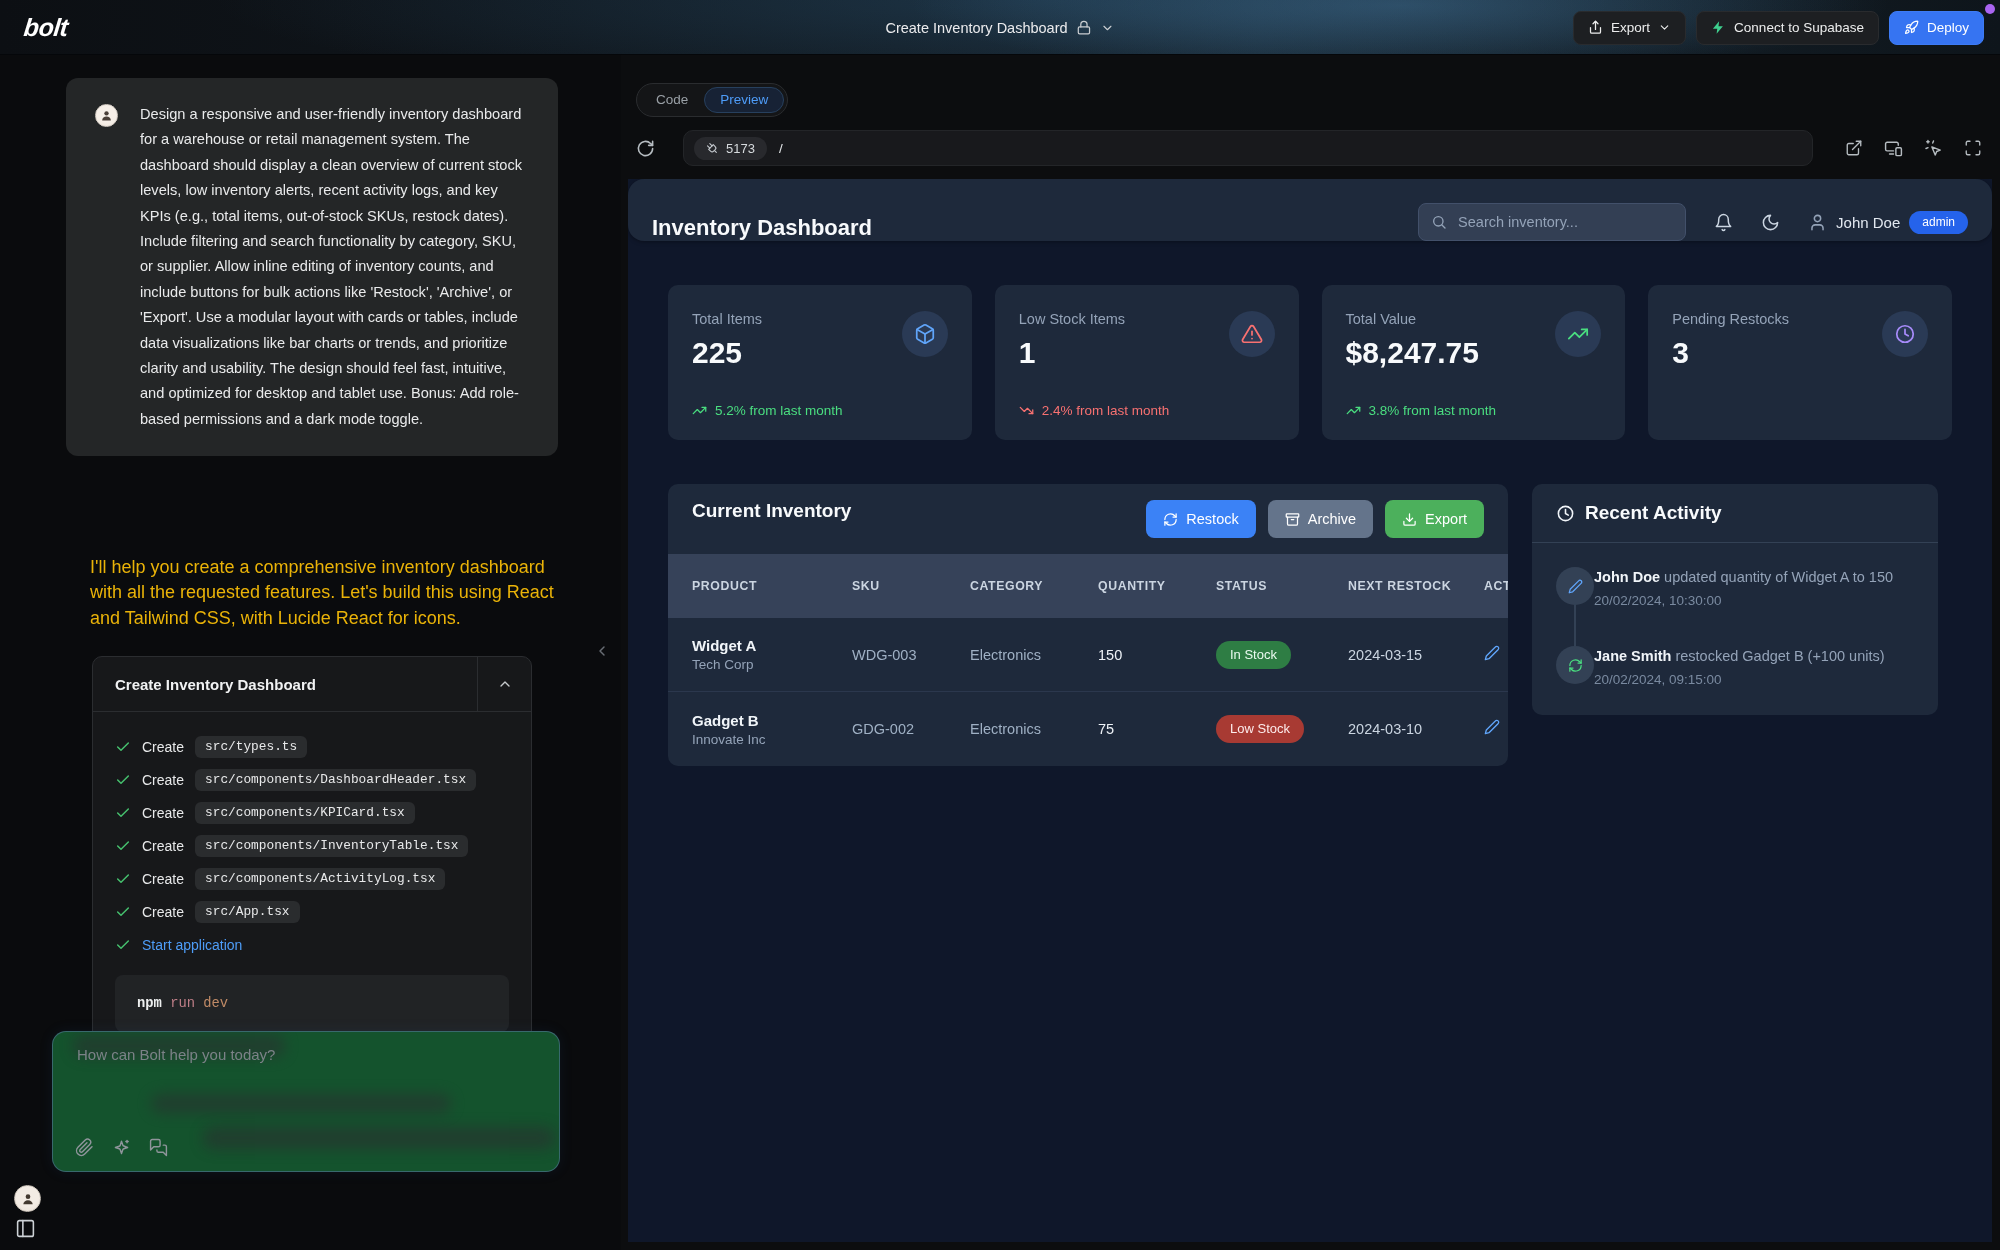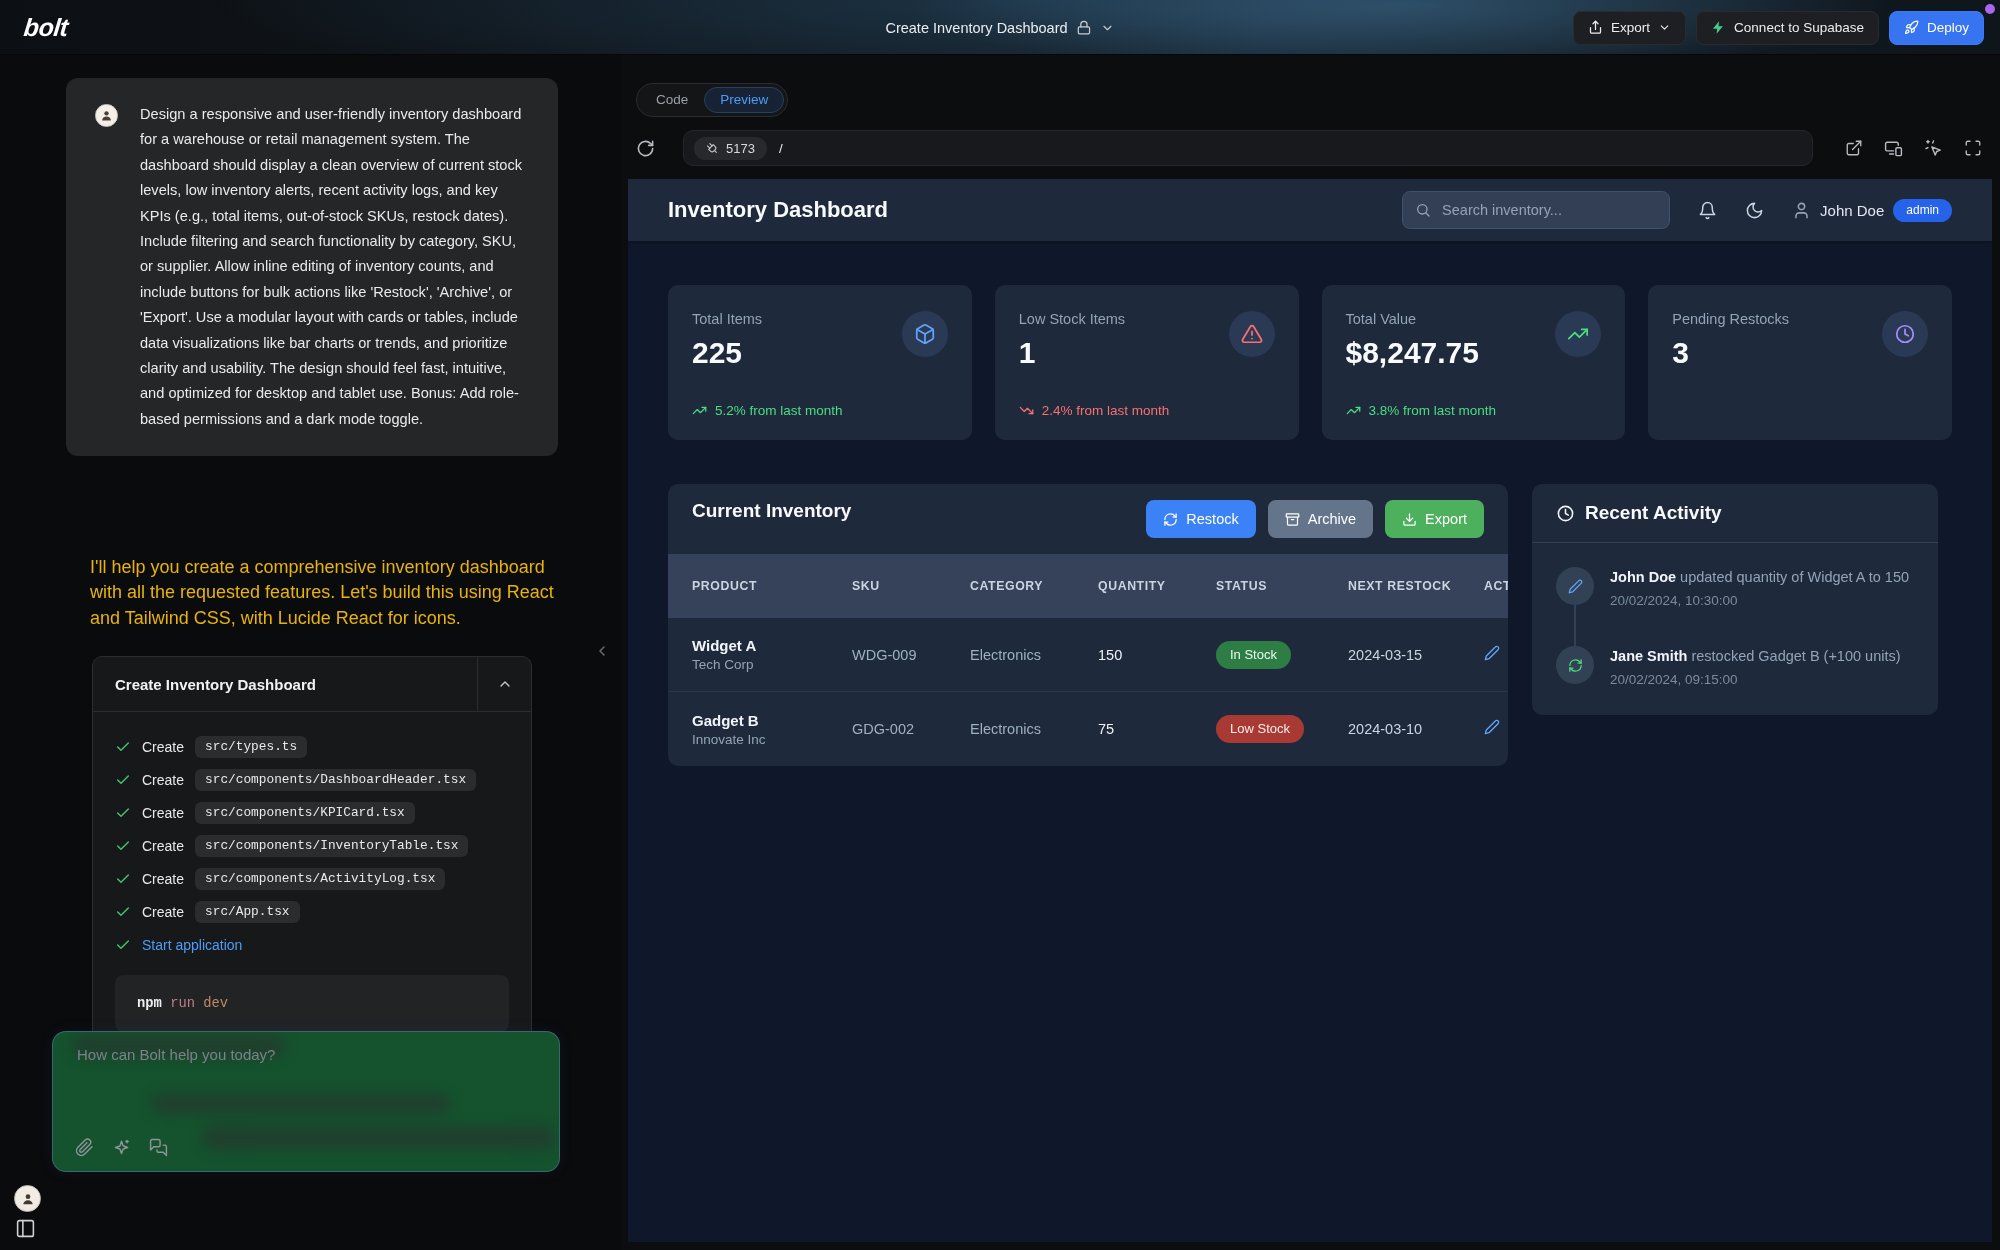--- a/index.html
+++ b/index.html
@@ -90,22 +90,22 @@
   .url-box{flex:1;height:36px;background:#18191c;border:1px solid #232528;border-radius:10px;
     display:flex;align-items:center;padding:0 10px;gap:12px;}
   .port-chip{display:flex;align-items:center;gap:7px;background:#28292d;border-radius:999px;
     padding:4px 12px;color:#d6dadd;font-size:13px;}
   .port-chip .ic{color:#c7ccd1;transform:rotate(-45deg);}
   .url-path{font-size:13.5px;color:#e4e7e9;}
   .url-icons{display:flex;align-items:center;gap:21px;color:#b6bcc1;padding:0 8px 0 4px;}
 
   
   .preview{flex:1;background:#0f172a;overflow:hidden;position:relative;}
-  .pv-header{height:62px;background:#1e293b;display:flex;align-items:center;justify-content:space-between;
-    padding:0 40px;box-shadow:0 1px 4px rgba(0,0,0,.35);}
+  .pv-header{height:62px;background:#1e293b;display:flex;align-items:flex-end;justify-content:space-between;
+    padding:0 24px;box-shadow:0 1px 4px rgba(0,0,0,.35);border-radius:16px;}
   .pv-title{font-size:22px;font-weight:bold;color:#f8fafc;}
   .pv-right{display:flex;align-items:center;gap:28px;}
   .searchbox{display:flex;align-items:center;gap:9px;width:268px;height:38px;background:#333f54;
     border:1px solid #42506a;border-radius:8px;padding:0 12px;}
   .searchbox input{flex:1;background:transparent;border:none;outline:none;font-family:inherit;
     font-size:14.5px;color:#e2e8f0;}
   .searchbox input::placeholder{color:#94a3b8;}
   .searchbox .ic{color:#94a3b8;}
   .hdr-icon{color:#cbd5e1;}
   .userbox{display:flex;align-items:center;gap:9px;}
@@ -152,21 +152,21 @@
   .st-low{background:#a83a33;color:#fdecec;}
   .cell-actions{text-align:right;}
   .edit-ic{color:#60a5fa;display:inline-block;}
 
   .act-card{width:406px;flex:none;background:#1e293b;border-radius:10px;overflow:hidden;}
   .act-head{display:flex;align-items:center;gap:10px;padding:18px 24px;border-bottom:1px solid #334155;}
   .act-head .ic{color:#f1f5f9;}
   .act-title{font-size:19px;font-weight:bold;color:#f8fafc;}
   .act-body{position:relative;padding:24px 24px 28px;}
   .act-connector{position:absolute;left:42px;top:58px;width:2px;height:64px;background:#334155;}
-  .act-item{position:relative;display:flex;gap:16px;margin-bottom:38px;}
+  .act-item{position:relative;display:flex;margin-bottom:38px;}
   .act-item:last-child{margin-bottom:0;}
   .act-iconwrap{width:38px;height:38px;border-radius:50%;background:#334155;flex:none;
     display:flex;align-items:center;justify-content:center;position:relative;z-index:1;}
   .act-line1{font-size:14.5px;color:#94a3b8;line-height:21px;}
   .act-actor{font-weight:bold;color:#f1f5f9;}
   .act-time{font-size:13.5px;color:#7a8aa0;margin-top:5px;}
 </style>
 </head>
 <body>
 
@@ -612,21 +612,21 @@
               <div class="th">Status</div>
               <div class="th">Next Restock</div>
               <div class="th">Actions</div>
             </div>
 
             <div class="tbl-row">
               <div>
                 <div class="prod-name">Widget A</div>
                 <div class="prod-supplier">Tech Corp</div>
               </div>
-              <div class="cell-dim">WDG-009</div>
+              <div class="cell-dim">WDG-003</div>
               <div class="cell-dim">Electronics</div>
               <div class="cell-qty">150</div>
               <div><span class="status-pill st-in">In Stock</span></div>
               <div class="cell-date">2024-03-15</div>
               <div class="cell-actions"><span class="edit-ic">
                 <svg width="16" height="16" viewBox="0 0 24 24" fill="none" stroke="currentColor" stroke-width="2" stroke-linecap="round" stroke-linejoin="round">
                       <path d="M17 3a2.85 2.83 0 1 1 4 4L7.5 20.5 2 22l1.5-5.5Z"></path>
                     </svg>
               </span></div>
             </div>

